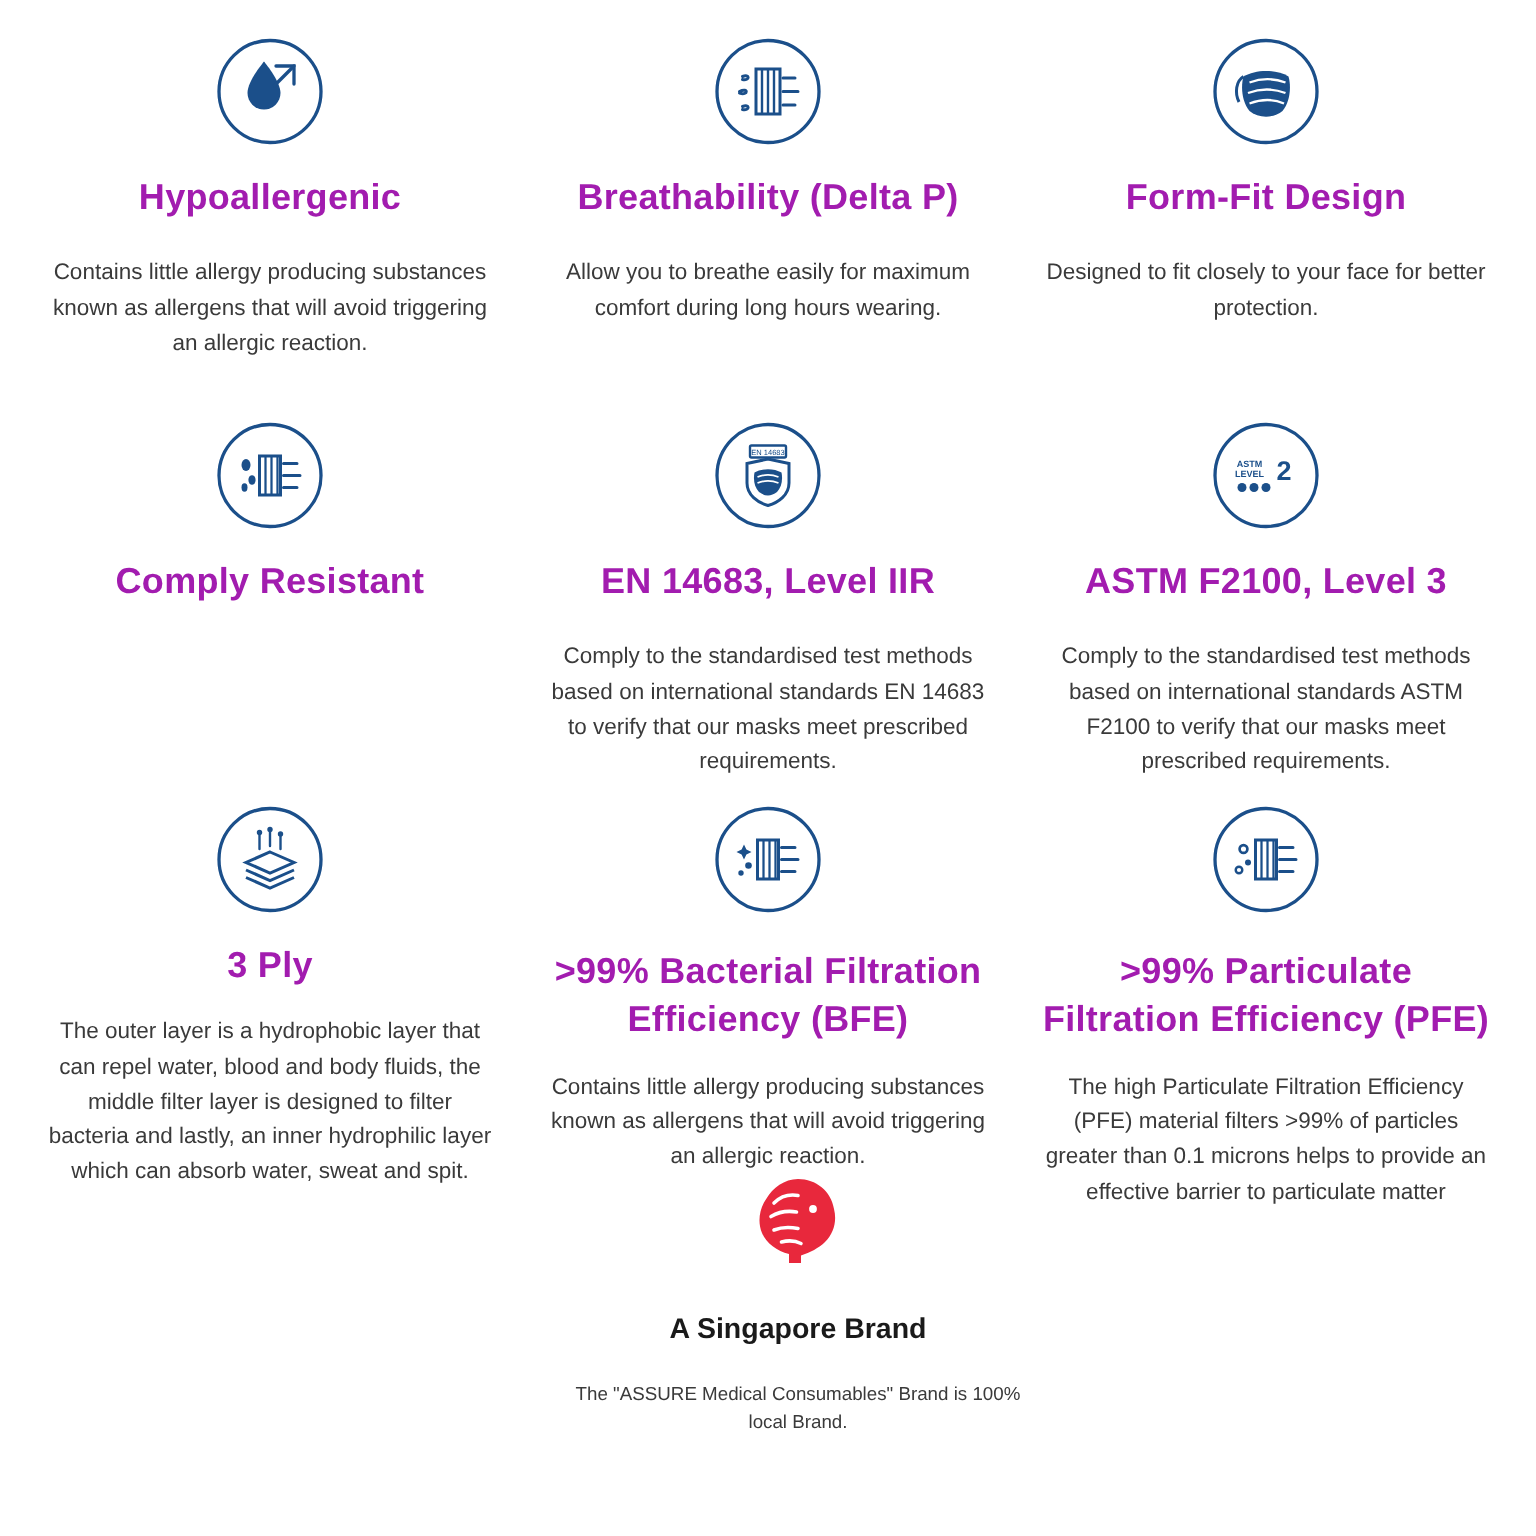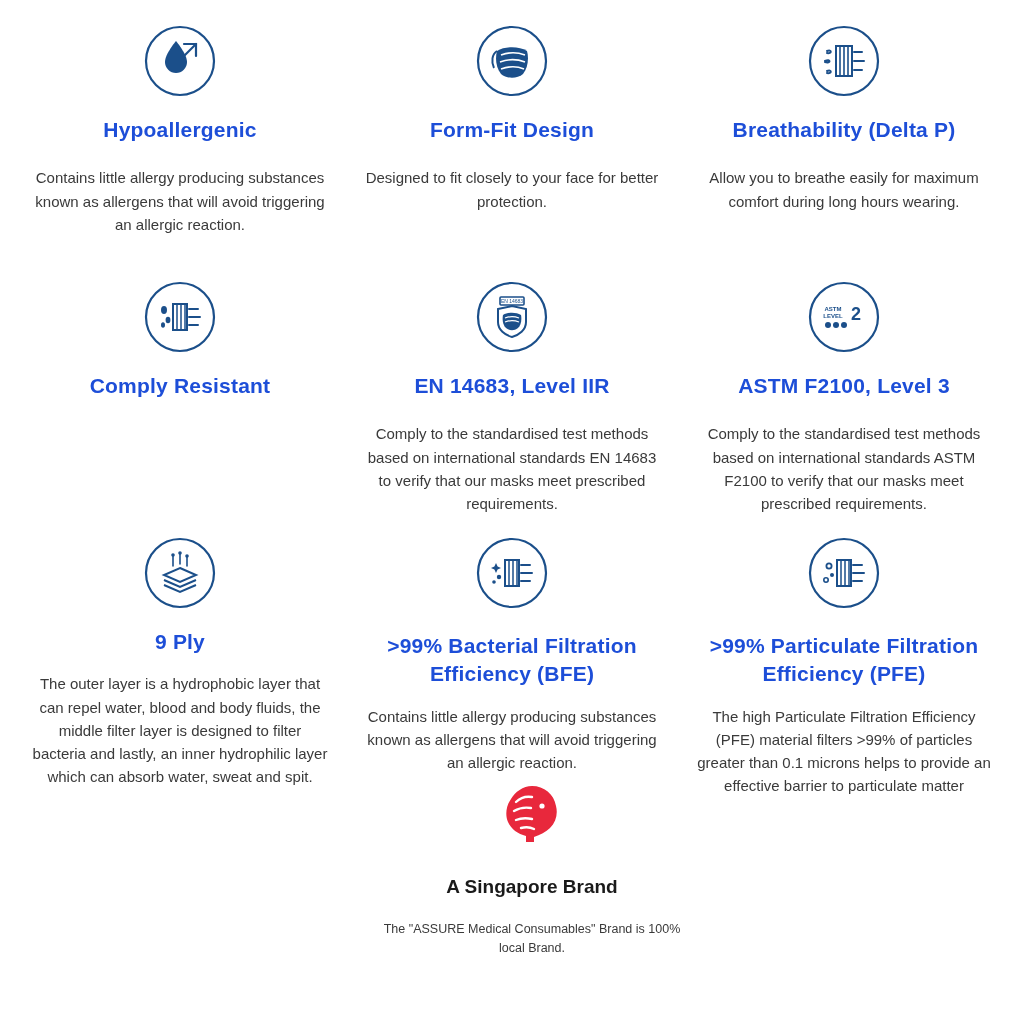--- a/index.html
+++ b/index.html
@@ -40,23 +40,23 @@
     width: 74px;
     height: 74px;
     margin-top: 14px;
     display: flex;
     align-items: center;
     justify-content: center;
   }
   .icon-wrap svg { display: block; }
   .cell-title {
     margin-top: 18px;
-    font-size: 21px;
+    font-size: 24px;
     font-weight: bold;
-    color: #1d4ed8;
+    color: #a21caf;
     line-height: 1.35;
     letter-spacing: 0.2px;
   }
   .cell-title.two-line { margin-top: 22px; }
   .cell-desc {
     margin-top: 22px;
     font-size: 15px;
     line-height: 1.55;
     color: #3a3a3a;
     max-width: 300px;
@@ -113,45 +113,45 @@
         </svg>
       </div>
       <div class="cell-title">Hypoallergenic</div>
       <div class="cell-desc">Contains little allergy producing substances known as allergens that will avoid triggering an allergic reaction.</div>
     </div>
 
     <div class="cell">
       <div class="icon-wrap">
         <svg width="74" height="74" viewBox="0 0 74 74">
           <circle cx="37" cy="37" r="34" fill="none" stroke="#1b4f8a" stroke-width="2.2"></circle>
-          <path d="M22 27 C30 22 44 22 52 27 C54 34 53 44 48 50 C42 55 32 55 26 50 C21 44 20 34 22 27 Z" fill="#1b4f8a"></path>
-          <path d="M26 31 C34 28 42 28 50 31" fill="none" stroke="#ffffff" stroke-width="1.6"></path>
-          <path d="M25 38 C33 35 42 35 50 38" fill="none" stroke="#ffffff" stroke-width="1.6"></path>
-          <path d="M26 45 C34 42 42 42 49 45" fill="none" stroke="#ffffff" stroke-width="1.6"></path>
-          <path d="M22 27 C17 30 16 38 19 44" fill="none" stroke="#1b4f8a" stroke-width="2"></path>
-        </svg>
-      </div>
-      <div class="cell-title">Form-Fit Design</div>
-      <div class="cell-desc">Designed to fit closely to your face for better protection.</div>
-    </div>
-
-    <div class="cell">
-      <div class="icon-wrap">
-        <svg width="74" height="74" viewBox="0 0 74 74">
-          <circle cx="37" cy="37" r="34" fill="none" stroke="#1b4f8a" stroke-width="2.2"></circle>
           <rect x="29" y="22" width="16" height="30" fill="none" stroke="#1b4f8a" stroke-width="2"></rect>
           <path d="M33 22 L33 52 M37 22 L37 52 M41 22 L41 52" stroke="#1b4f8a" stroke-width="1.6"></path>
           <path d="M20 27 C25 25 25 30 20 29" fill="none" stroke="#1b4f8a" stroke-width="2" stroke-linecap="round"></path>
           <path d="M18 37 C24 34 24 40 18 38" fill="none" stroke="#1b4f8a" stroke-width="2" stroke-linecap="round"></path>
           <path d="M20 47 C25 45 25 50 20 49" fill="none" stroke="#1b4f8a" stroke-width="2" stroke-linecap="round"></path>
           <path d="M47 28 L55 28 M47 37 L57 37 M47 46 L55 46" stroke="#1b4f8a" stroke-width="2" stroke-linecap="round"></path>
         </svg>
       </div>
       <div class="cell-title">Breathability (Delta P)</div>
       <div class="cell-desc">Allow you to breathe easily for maximum comfort during long hours wearing.</div>
+    </div>
+
+    <div class="cell">
+      <div class="icon-wrap">
+        <svg width="74" height="74" viewBox="0 0 74 74">
+          <circle cx="37" cy="37" r="34" fill="none" stroke="#1b4f8a" stroke-width="2.2"></circle>
+          <path d="M22 27 C30 22 44 22 52 27 C54 34 53 44 48 50 C42 55 32 55 26 50 C21 44 20 34 22 27 Z" fill="#1b4f8a"></path>
+          <path d="M26 31 C34 28 42 28 50 31" fill="none" stroke="#ffffff" stroke-width="1.6"></path>
+          <path d="M25 38 C33 35 42 35 50 38" fill="none" stroke="#ffffff" stroke-width="1.6"></path>
+          <path d="M26 45 C34 42 42 42 49 45" fill="none" stroke="#ffffff" stroke-width="1.6"></path>
+          <path d="M22 27 C17 30 16 38 19 44" fill="none" stroke="#1b4f8a" stroke-width="2"></path>
+        </svg>
+      </div>
+      <div class="cell-title">Form-Fit Design</div>
+      <div class="cell-desc">Designed to fit closely to your face for better protection.</div>
     </div>
 
     <div class="cell">
       <div class="icon-wrap">
         <svg width="74" height="74" viewBox="0 0 74 74">
           <circle cx="37" cy="37" r="34" fill="none" stroke="#1b4f8a" stroke-width="2.2"></circle>
           <rect x="30" y="24" width="14" height="26" fill="none" stroke="#1b4f8a" stroke-width="2"></rect>
           <path d="M34 24 L34 50 M38 24 L38 50 M42 24 L42 50" stroke="#1b4f8a" stroke-width="1.5"></path>
           <ellipse cx="21" cy="30" rx="3" ry="4" fill="#1b4f8a"></ellipse>
           <ellipse cx="25" cy="40" rx="2.4" ry="3.2" fill="#1b4f8a"></ellipse>
@@ -200,21 +200,21 @@
           <circle cx="37" cy="37" r="34" fill="none" stroke="#1b4f8a" stroke-width="2.2"></circle>
           <path d="M37 32 L53 39 L37 46 L21 39 Z" fill="none" stroke="#1b4f8a" stroke-width="2"></path>
           <path d="M21 44 L37 51 L53 44" fill="none" stroke="#1b4f8a" stroke-width="2"></path>
           <path d="M21 49 L37 56 L53 49" fill="none" stroke="#1b4f8a" stroke-width="2"></path>
           <path d="M30 30 L30 20 M37 28 L37 18 M44 30 L44 21" stroke="#1b4f8a" stroke-width="1.6" stroke-linecap="round"></path>
           <circle cx="30" cy="19" r="1.8" fill="#1b4f8a"></circle>
           <circle cx="37" cy="17" r="1.8" fill="#1b4f8a"></circle>
           <circle cx="44" cy="20" r="1.8" fill="#1b4f8a"></circle>
         </svg>
       </div>
-      <div class="cell-title">9 Ply</div>
+      <div class="cell-title">3 Ply</div>
       <div class="cell-desc tight">The outer layer is a hydrophobic layer that can repel water, blood and body fluids, the middle filter layer is designed to filter bacteria and lastly, an inner hydrophilic layer which can absorb water, sweat and spit.</div>
     </div>
 
     <div class="cell">
       <div class="icon-wrap">
         <svg width="74" height="74" viewBox="0 0 74 74">
           <circle cx="37" cy="37" r="34" fill="none" stroke="#1b4f8a" stroke-width="2.2"></circle>
           <rect x="30" y="24" width="14" height="26" fill="none" stroke="#1b4f8a" stroke-width="2"></rect>
           <path d="M34 24 L34 50 M38 24 L38 50 M42 24 L42 50" stroke="#1b4f8a" stroke-width="1.5"></path>
           <path d="M21 27 l1.6 3.4 L26 32 l-3.4 1.6 L21 37 l-1.6 -3.4 L16 32 l3.4 -1.6 Z" fill="#1b4f8a"></path>

